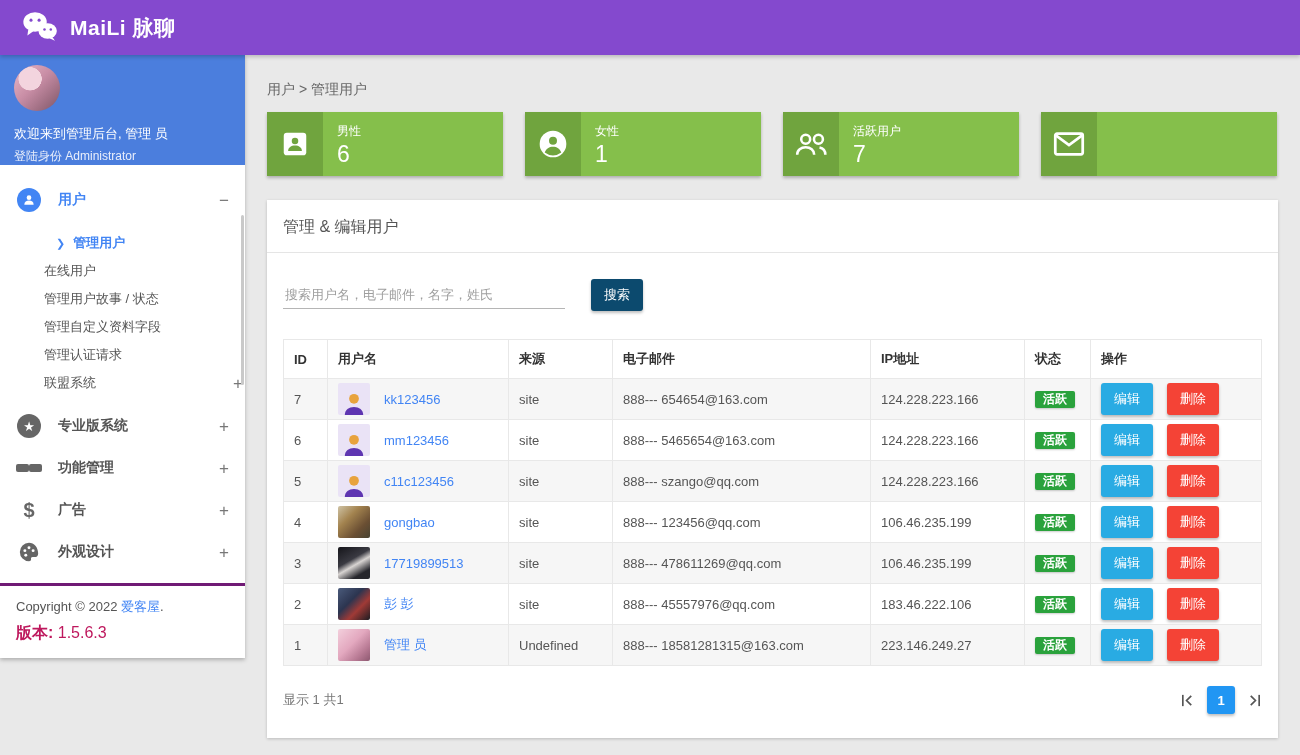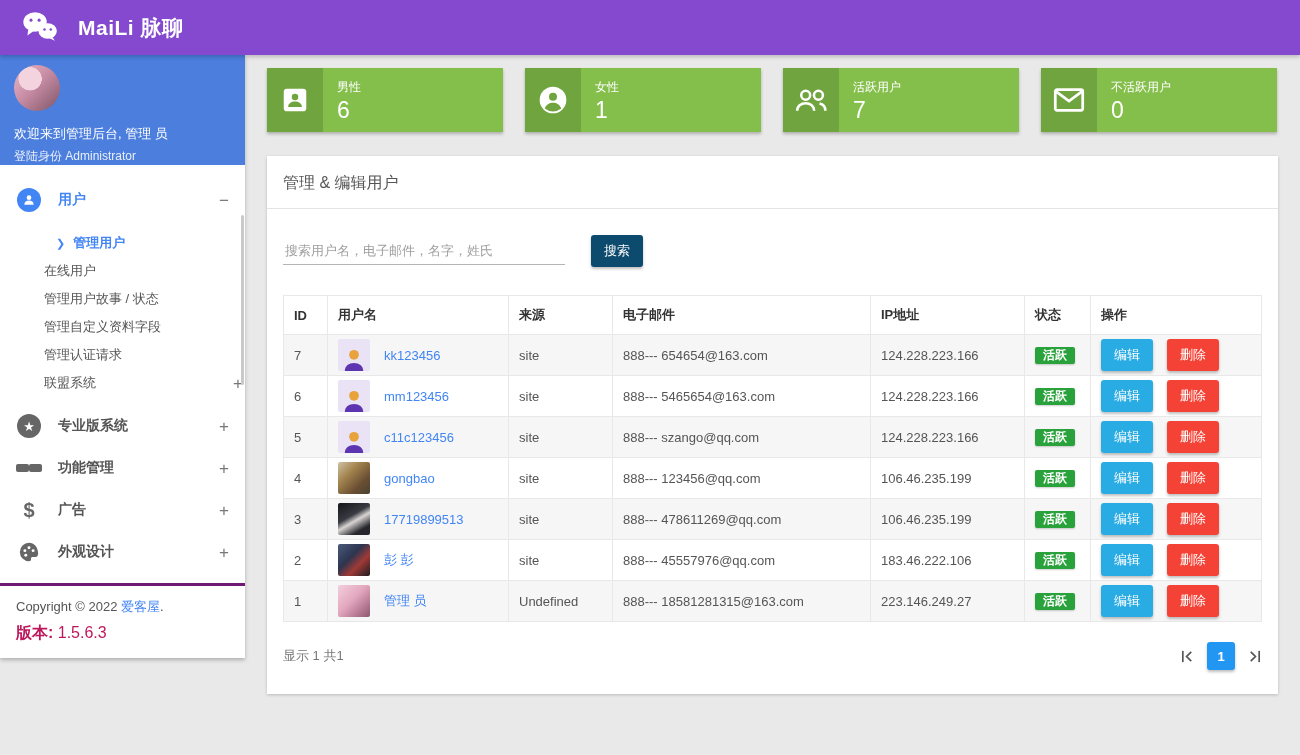--- a/index.html
+++ b/index.html
@@ -7,21 +7,21 @@
   body {
     font-family:"Liberation Sans","DejaVu Sans",sans-serif;
     background:#e9e9e9; color:#333; overflow:hidden; position:relative;
   }
   
   .topbar {
     position:absolute; top:0; left:0; width:1300px; height:55px;
     background:#8449ce; display:flex; align-items:center; padding-left:22px;
     box-shadow:0 2px 4px rgba(0,0,0,.2); z-index:30;
   }
-  .brand { display:flex; align-items:center; gap:20px;justify-content:center; }
+  .brand { display:flex; align-items:center; gap:12px;justify-content:center; }
   .brand-title { color:#fff; font-size:21px; font-weight:bold; letter-spacing:.5px; }
   
   .sidebar {
     position:absolute; top:55px; left:0; width:245px; background:#fff;
     box-shadow:0 2px 4px rgba(0,0,0,.25); z-index:20; padding-bottom:4px;
   }
   .profile { background:#4b7edd; height:110px; padding:10px 14px; position:relative; }
   .avatar-big {
     width:46px; height:46px; border-radius:50%;
     background:
@@ -218,20 +218,21 @@
       <span>Copyright © 2022 </span><a href="#">爱客屋</a><span>.</span>
       <div class="version-line">
         <span class="version-label">版本:</span><span> 1.5.6.3</span>
       </div>
     </div>
   </div>
   <div class="side-scroll"></div>
 </div>
 
 <div class="main">
+  <div class="breadcrumb">用户 &gt; 管理用户</div>
 
   <div class="cards">
     <div class="card">
       <div class="card-icon">
         <svg width="30" height="30" viewBox="0 0 24 24">
             <rect x="3" y="3" width="18" height="18" rx="2.5" fill="#fff"></rect>
             <circle cx="12" cy="9.5" r="2.6" fill="#70a43e"></circle>
             <path d="M6.5 17.5c0-2.8 2.5-4.3 5.5-4.3s5.5 1.5 5.5 4.3z" fill="#70a43e"></path>
           </svg>
       </div>
@@ -266,24 +267,20 @@
         <div class="card-label">活跃用户</div>
         <div class="card-value">7</div>
       </div>
     </div>
     <div class="card">
       <div class="card-icon">
         <svg width="32" height="28" viewBox="0 0 28 22" fill="none" stroke="#fff" stroke-width="2.4">
           <rect x="2" y="2" width="24" height="18" rx="1.5"></rect>
             <path d="M2.5 3.5 14 12 25.5 3.5"></path>
         </svg>
-      </div>
-      <div class="card-body">
-        <div class="card-label">不活跃用户</div>
-        <div class="card-value">0</div>
       </div>
     </div>
   </div>
 
   <div class="panel">
     <div class="panel-title">管理 &amp; 编辑用户</div>
 
     <div class="search-row">
       <input class="search-input" type="text" placeholder="搜索用户名，电子邮件，名字，姓氏" style="">
       <button class="btn btn-search">搜索</button>

